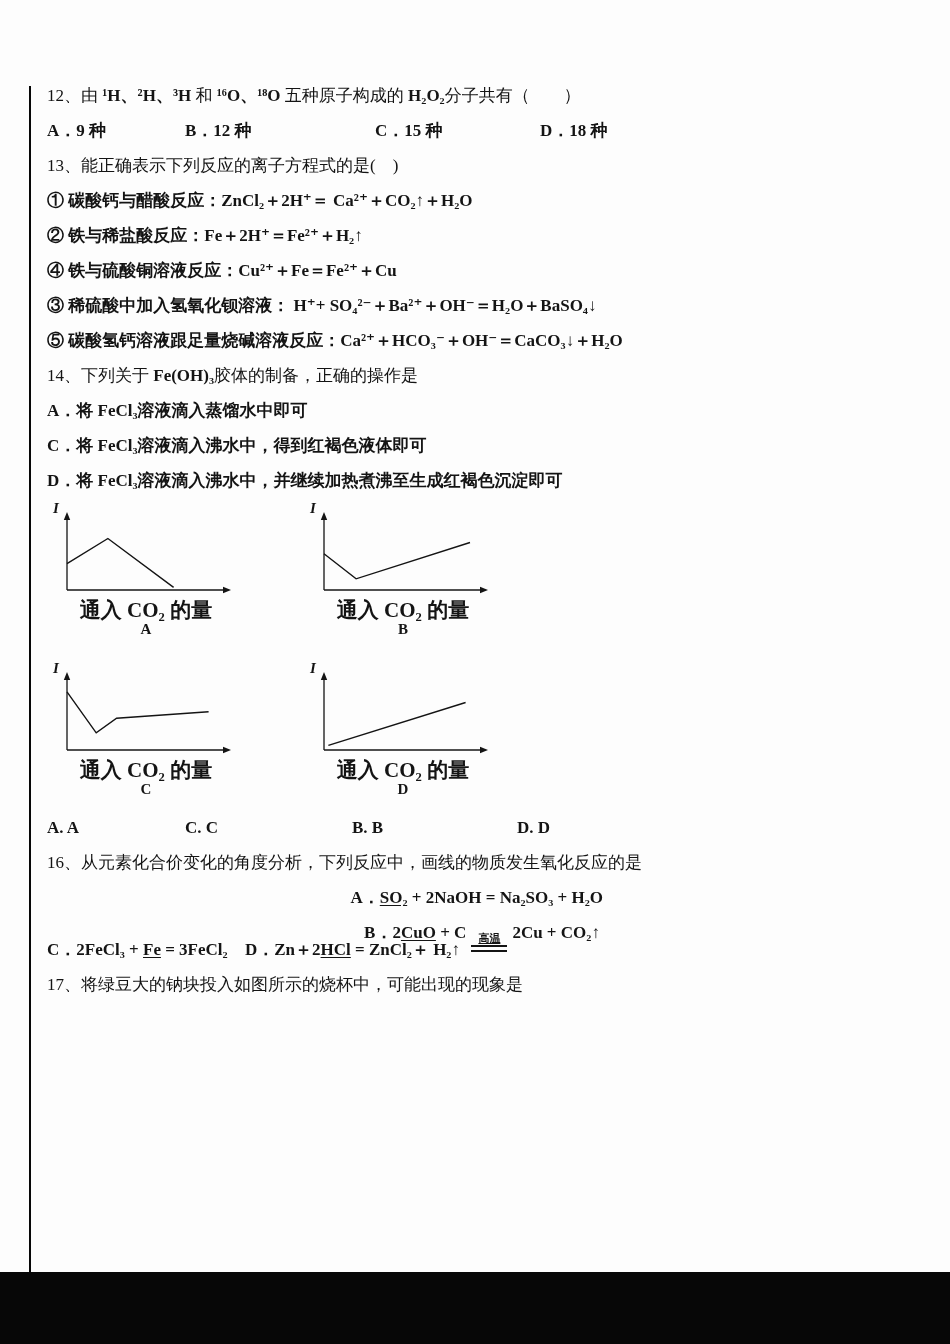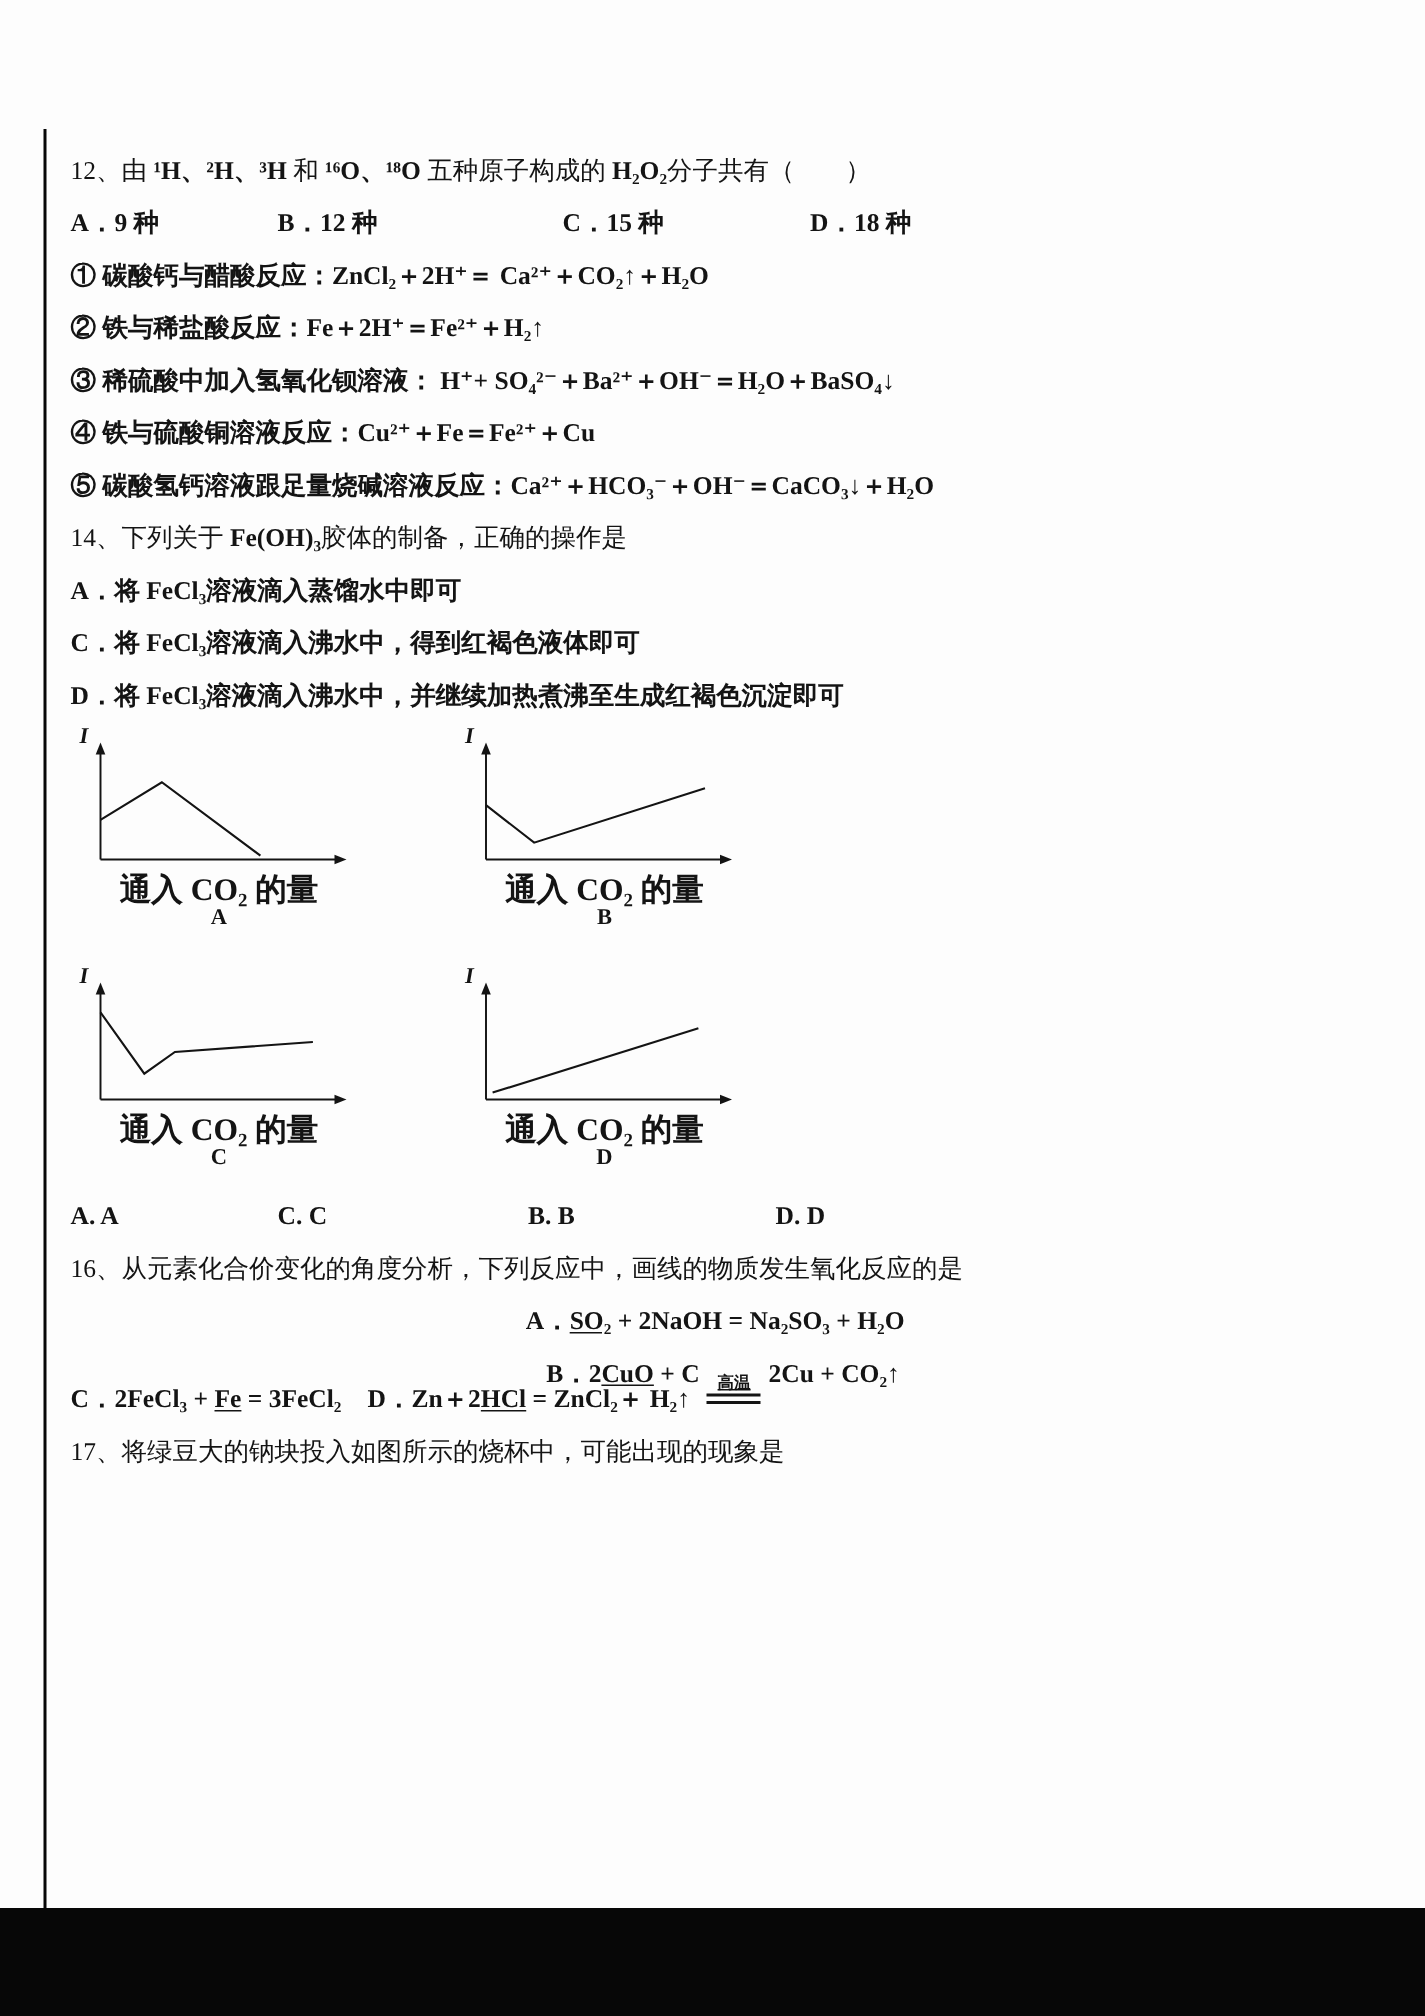--- a/index.html
+++ b/index.html
@@ -5,21 +5,21 @@
   * { box-sizing: border-box; }
   html, body { margin: 0; padding: 0; background: #ffffff; }
   .page {
     position: relative; width: 950px; height: 1344px;
     background: #fdfdfd; overflow: hidden;
     font-family: "Liberation Serif", "DejaVu Serif", serif;
     color: #141414;
   }
   .scan-left { position: absolute; left: 29px; top: 86px; width: 2px; height: 1186px; background: #070707; }
   .scan-bottom { position: absolute; left: 0; top: 1272px; width: 100%; height: 72px; background: #070707; }
-  .content { position: absolute; left: 47px; top: 96px; width: 870px; }
+  .content { position: absolute; left: 47px; top: 78px; width: 870px; }
   .line { font-size: 17px; line-height: 35px; white-space: nowrap; }
   .seg-b { font-weight: bold; }
   .seg-u { text-decoration: underline; text-underline-offset: 2px; }
   .seg-i { font-style: italic; }
   .opt-row { display: flex; align-items: baseline; }
   .opt-row .cell { flex: 0 0 auto; }
   .tall { height: 52px; display: flex; align-items: center; flex-direction: column; }
   .cond { display: inline-flex; flex-direction: column; align-items: center; margin: 0 5px; vertical-align: -4px; }
   .cond-text { font-size: 11px; line-height: 12px; font-weight: bold; text-decoration: underline; }
   .cond-line { width: 36px; height: 7px; border-top: 2px solid #141414; border-bottom: 2px solid #141414; margin-top: 1px; }
@@ -40,24 +40,25 @@
   <div class="content">
 
     <div class="line"><span>12、由 </span><span class="seg-b">¹H、²H、³H </span><span>和 </span><span class="seg-b">¹⁶O、¹⁸O </span><span>五种原子构成的 </span><span class="seg-b">H₂O₂</span><span>分子共有（　　）</span></div>
     <div class="line opt-row">
       <span class="cell" style="width:138px"><span class="seg-b">A．9 种</span></span>
       <span class="cell" style="width:190px"><span class="seg-b">B．12 种</span></span>
       <span class="cell" style="width:165px"><span class="seg-b">C．15 种</span></span>
       <span class="cell"><span class="seg-b">D．18 种</span></span>
     </div>
 
+    <div class="line"><span>13、能正确表示下列反应的离子方程式的是(　)</span></div>
     <div class="line"><span class="seg-b">① 碳酸钙与醋酸反应：</span><span class="seg-b">ZnCl₂＋2H⁺＝ Ca²⁺＋CO₂↑＋H₂O</span></div>
     <div class="line"><span class="seg-b">② 铁与稀盐酸反应：</span><span class="seg-b">Fe＋2H⁺＝Fe²⁺＋H₂↑</span></div>
+    <div class="line"><span class="seg-b">④ 铁与硫酸铜溶液反应：</span><span class="seg-b">Cu²⁺＋Fe＝Fe²⁺＋Cu</span></div>
     <div class="line"><span class="seg-b">③ 稀硫酸中加入氢氧化钡溶液：</span><span class="seg-b"> H⁺+ SO₄²⁻＋Ba²⁺＋OH⁻＝H₂O＋BaSO₄↓</span></div>
-    <div class="line"><span class="seg-b">④ 铁与硫酸铜溶液反应：</span><span class="seg-b">Cu²⁺＋Fe＝Fe²⁺＋Cu</span></div>
     <div class="line"><span class="seg-b">⑤ 碳酸氢钙溶液跟足量烧碱溶液反应：</span><span class="seg-b">Ca²⁺＋HCO₃⁻＋OH⁻＝CaCO₃↓＋H₂O</span></div>
 
     <div class="line"><span>14、下列关于 </span><span class="seg-b">Fe(OH)₃</span><span>胶体的制备，正确的操作是</span></div>
     <div class="line"><span class="seg-b">A．将 </span><span class="seg-b">FeCl₃</span><span class="seg-b">溶液滴入蒸馏水中即可</span></div>
     <div class="line"><span class="seg-b">C．将 </span><span class="seg-b">FeCl₃</span><span class="seg-b">溶液滴入沸水中，得到红褐色液体即可</span></div>
     <div class="line"><span class="seg-b">D．将 </span><span class="seg-b">FeCl₃</span><span class="seg-b">溶液滴入沸水中，并继续加热煮沸至生成红褐色沉淀即可</span></div>
 
 
     <div class="charts">
       <div class="chart-block" style="left:8px; top:10px;">

